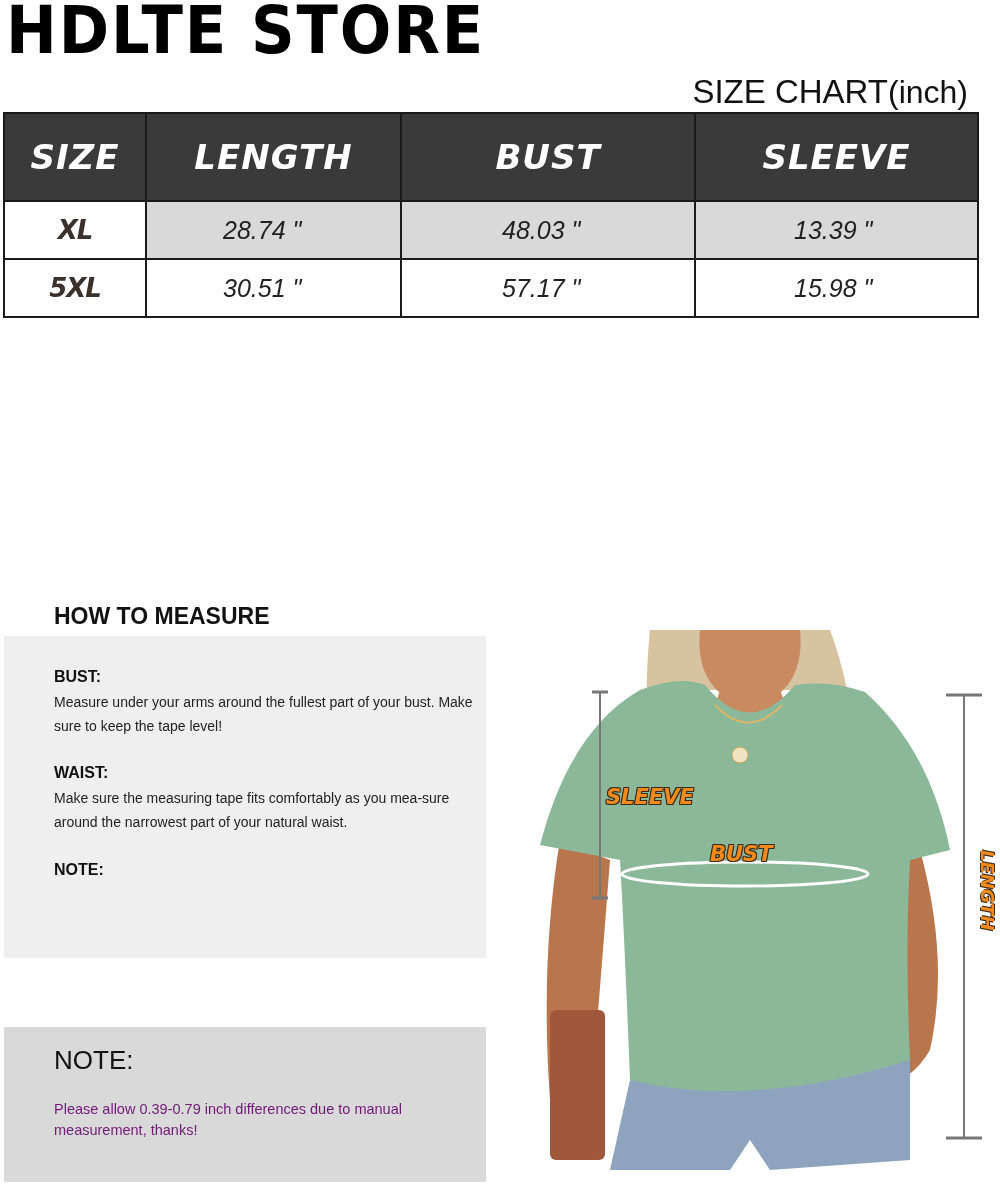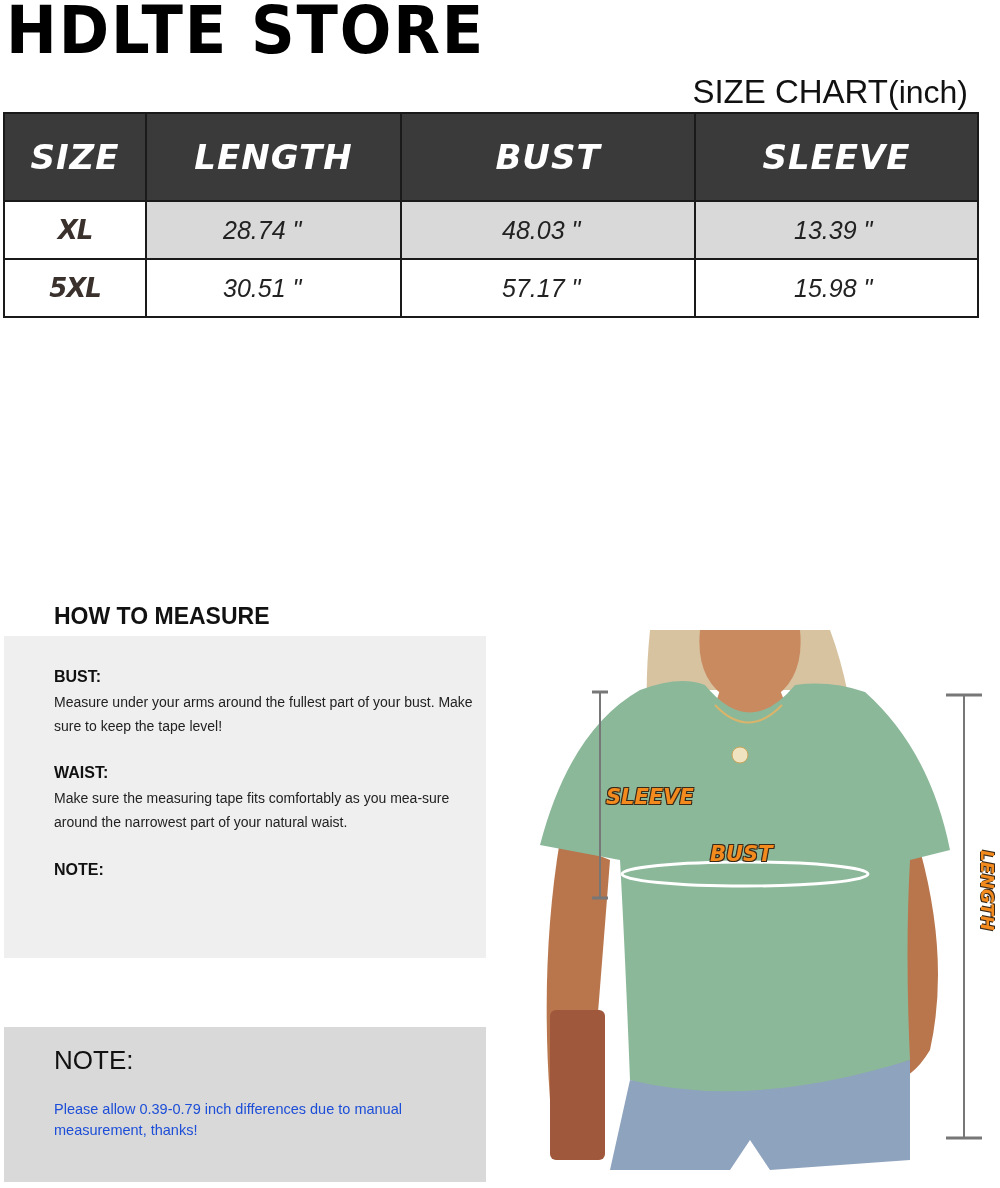--- a/index.html
+++ b/index.html
@@ -61,21 +61,21 @@
   }
   .htm-item { position: absolute; left: 50px; width: 430px; }
   .htm-item .h { font-weight: bold; font-size: 16px; color: #111; margin-bottom: 4px; }
   .htm-item .p { font-size: 14px; line-height: 24px; color: #222; }
 
   .note-box {
     position: absolute; left: 4px; top: 1027px; width: 482px; height: 155px;
     background: #d9d9d9;
   }
   .note-title { position: absolute; left: 50px; top: 18px; font-size: 26px; color: #111; }
-  .note-text { position: absolute; left: 50px; top: 72px; width: 420px; font-size: 14.5px; line-height: 21px; color: #1d4ed8; }
+  .note-text { position: absolute; left: 50px; top: 72px; width: 420px; font-size: 14.5px; line-height: 21px; color: #701a75; }
 
   .model {
     position: absolute; left: 530px; top: 630px; width: 470px; height: 558px;
   }
 </style>
 </head>
 <body>
 
 <div class="brand">HDLTE STORE</div>
 

